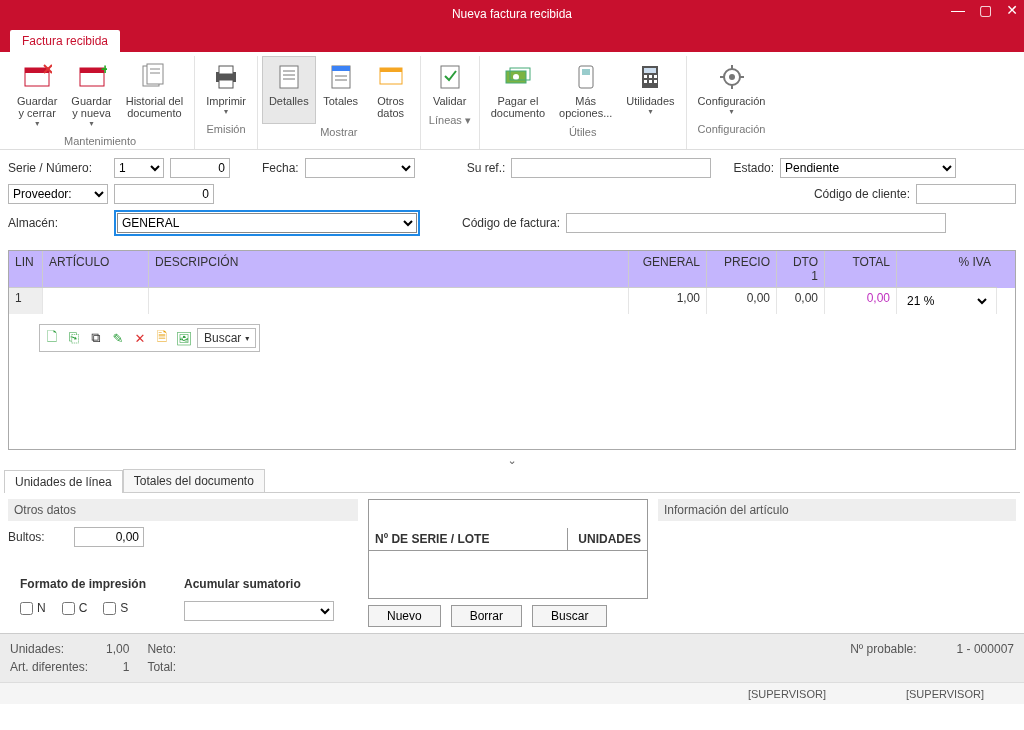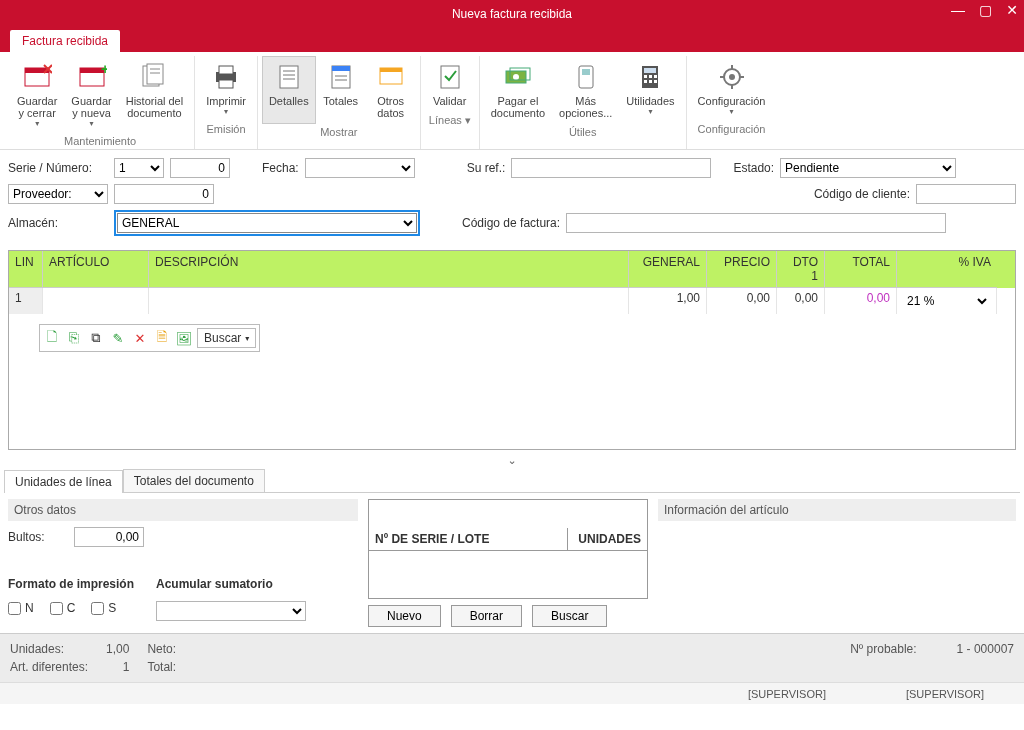--- a/index.html
+++ b/index.html
@@ -19,21 +19,21 @@
 .rbtn .rlbl{font-size:11px;line-height:12px;color:#444;margin-top:2px;}
 .rbtn .rcaret{font-size:8px;color:#666;}
 .rgname{font-size:11px;color:#777;margin-top:2px;}
 .form{padding:8px 8px 4px;}
 .frow{display:flex;align-items:center;gap:6px;margin-bottom:6px;flex-wrap:wrap;}
 .lbl{font-size:12px;color:#333;white-space:nowrap;}
 .inp{border:1px solid #b5b5b5;height:20px;padding:1px 4px;font-size:12px;background:#fff;}
 .sel{border:1px solid #b5b5b5;height:20px;font-size:12px;background:#fff;}
 .alm-wrap{border:2px solid #1e88e5;padding:1px;display:inline-flex;}
 .grid{margin:4px 8px;border:1px solid #aaa;}
-.ghead{display:grid;grid-template-columns:34px 106px 480px 78px 70px 48px 72px 100px;background:#bef264;}
+.ghead{display:grid;grid-template-columns:34px 106px 480px 78px 70px 48px 72px 100px;background:#c4b5fd;}
 .ghead div{border-right:1px solid #ccc;border-bottom:1px solid #ccc;padding:4px 6px;font-size:12px;color:#333;font-weight:normal;}
 .ghead div:last-child{border-right:none;}
 .grow{display:grid;grid-template-columns:34px 106px 480px 78px 70px 48px 72px 100px;background:#fff;}
 .grow div{border-right:1px solid #e5e5e5;padding:3px 6px;font-size:12px;text-align:right;}
 .grow div.l{text-align:left;}
 .grow .total{color:#c030c0;}
 .gridtools{border:1px solid #bbb;display:inline-flex;align-items:center;margin:10px 0 0 30px;padding:3px;gap:4px;}
 .gt{width:18px;height:18px;display:flex;align-items:center;justify-content:center;cursor:pointer;font-size:13px;}
 .gridarea{height:135px;}
 .expand{text-align:center;color:#666;font-size:11px;cursor:pointer;}
@@ -329,21 +329,21 @@
 </div>
 
 <div class="panels">
   <div class="panel" style="max-width:350px;">
     <div class="phead">Otros datos</div>
     <div class="frow">
       <span class="lbl" style="width:60px;">Bultos:</span>
       <input class="inp" style="width: 70px; text-align: right;" value="0,00">
     </div>
     <div style="height:20px;"></div>
-    <div style="display:flex;gap:16px;">
+    <div style="display:flex;gap:32px;margin-left:12px;">
       <div>
         <div class="phead" style="background:none;font-weight:bold;color:#333;padding-left:0;">Formato de impresión</div>
         <div style="display:flex;gap:16px;">
           <label class="chk">
               <input type="checkbox" style="">
               <span>N</span>
             </label>
           <label class="chk">
               <input type="checkbox" style="">
               <span>C</span>

